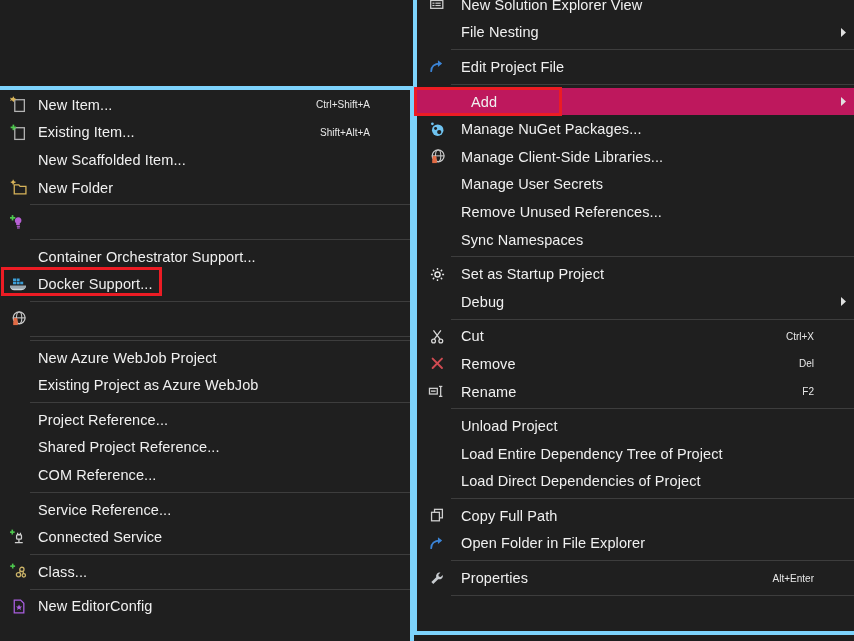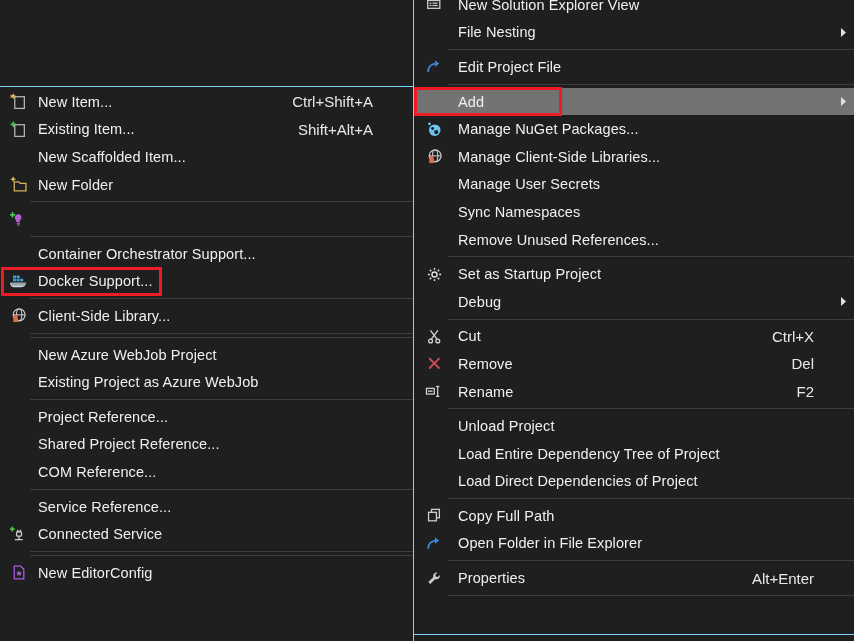--- a/index.html
+++ b/index.html
@@ -14,58 +14,58 @@
   #root {
     position: relative;
     width: 854px; height: 641px;
     background: #1e1e1e;
   }
 
   
   .menu {
     position: absolute;
     background: #1f1f1f;
-    border: 1px solid #7dd3fc;
+    border: 4px solid #7dd3fc;
     color: #f0f0f0;
     font-size: 14.5px;
     user-select: none;
   }
   .menu-inner { padding: 1px 0 1px 0; }
 
   .mi {
     position: relative;
     display: flex;
     align-items: center;
     height: 27.6px;
     padding: 0 0 0 0;
     white-space: nowrap;
     cursor: default;
   }
-  .mi.selected { background: #737373; }
+  .mi.selected { background: #be185d; gap: 10px; }
 
   .mi-icon {
     width: 36px;
     min-width: 36px;
     height: 100%;
     display: flex;
     align-items: center;
     justify-content: center;
   }
   .mi-icon svg { display: block; }
 
   .mi-label {
     flex: 1 1 auto;
     color: #f0f0f0;
     letter-spacing: 0.1px;
     padding-right: 14px;
   }
   .mi-shortcut {
     color: #e8e8e8;
     padding-right: 18px;
-    font-size: 15px;
+    font-size: 10px;
   }
   .mi-arrow {
     width: 22px; min-width: 22px;
     display: flex; align-items: center; justify-content: center;
     color: #e0e0e0;
   }
   .mi-arrow svg { display:block; }
   .mi-arrow.empty { visibility: hidden; }
 
   .sep {
@@ -235,21 +235,20 @@
         <div class="mi">
           <span class="mi-icon">
             <svg width="17" height="17" viewBox="0 0 16 16">
       <circle cx="8.6" cy="7.4" r="5.6" fill="none" stroke="#c9c9c9" stroke-width="1.2"></circle>
       <ellipse cx="8.6" cy="7.4" rx="2.5" ry="5.6" fill="none" stroke="#c9c9c9" stroke-width="1"></ellipse>
       <line x1="3" y1="7.4" x2="14.2" y2="7.4" stroke="#c9c9c9" stroke-width="1"></line>
       <path d="M3 10.6h4.4v3.6H3z" fill="#e06a44"></path>
       <circle cx="5.2" cy="9.4" r="2" fill="#e06a44"></circle>
     </svg>
           </span>
-          <span class="mi-label">Client-Side Library...</span>
           <span class="mi-arrow empty">
             <svg width="9" height="11" viewBox="0 0 9 11">
               <path d="M2 1l5 4.5L2 10z" fill="#e0e0e0"></path>
             </svg>
           </span>
         </div>
         <div class="sep"></div>
         <div class="sep"></div>
         <div class="mi">
           <span class="mi-icon"></span>
@@ -322,20 +321,42 @@
     </svg>
           </span>
           <span class="mi-label">Connected Service</span>
           <span class="mi-arrow empty">
             <svg width="9" height="11" viewBox="0 0 9 11">
               <path d="M2 1l5 4.5L2 10z" fill="#e0e0e0"></path>
             </svg>
           </span>
         </div>
         <div class="sep"></div>
+        <div class="mi">
+          <span class="mi-icon">
+            <svg width="17" height="17" viewBox="0 0 16 16">
+      <g fill="none" stroke="#ccb469" stroke-width="1.2">
+        <circle cx="11.2" cy="6" r="2"></circle>
+                <circle cx="8" cy="11" r="2"></circle>
+                <circle cx="13" cy="11.6" r="1.6"></circle>
+        <path d="M9.6 7.6L9 9.3M12.2 7.8l.5 2.3"></path>
+      </g>
+      <g fill="#4ec94e">
+                <rect x="1.8" y="0.6" width="1.5" height="4.6"></rect>
+                <rect x="0.2" y="2.2" width="4.6" height="1.5"></rect>
+              </g>
+    </svg>
+          </span>
+          <span class="mi-label">Class...</span>
+          <span class="mi-arrow empty">
+            <svg width="9" height="11" viewBox="0 0 9 11">
+              <path d="M2 1l5 4.5L2 10z" fill="#e0e0e0"></path>
+            </svg>
+          </span>
+        </div>
         <div class="sep"></div>
         <div class="mi">
           <span class="mi-icon">
             <svg width="17" height="17" viewBox="0 0 16 16">
       <path d="M4 2h6l3 3v9H4z" fill="none" stroke="#a95fe0" stroke-width="1.2"></path>
       <polygon points="8.5,6 9.4,8 11.4,8 9.8,9.3 10.4,11.3 8.5,10.1 6.6,11.3 7.2,9.3 5.6,8 7.6,8" fill="#a95fe0"></polygon>
     </svg>
           </span>
           <span class="mi-label">New EditorConfig</span>
           <span class="mi-arrow empty">
@@ -440,30 +461,30 @@
           <span class="mi-icon"></span>
           <span class="mi-label">Manage User Secrets</span>
           <span class="mi-arrow empty">
             <svg width="9" height="11" viewBox="0 0 9 11">
               <path d="M2 1l5 4.5L2 10z" fill="#e0e0e0"></path>
             </svg>
           </span>
         </div>
         <div class="mi">
           <span class="mi-icon"></span>
+          <span class="mi-label">Remove Unused References...</span>
+          <span class="mi-arrow empty">
+            <svg width="9" height="11" viewBox="0 0 9 11">
+              <path d="M2 1l5 4.5L2 10z" fill="#e0e0e0"></path>
+            </svg>
+          </span>
+        </div>
+        <div class="mi">
+          <span class="mi-icon"></span>
           <span class="mi-label">Sync Namespaces</span>
-          <span class="mi-arrow empty">
-            <svg width="9" height="11" viewBox="0 0 9 11">
-              <path d="M2 1l5 4.5L2 10z" fill="#e0e0e0"></path>
-            </svg>
-          </span>
-        </div>
-        <div class="mi">
-          <span class="mi-icon"></span>
-          <span class="mi-label">Remove Unused References...</span>
           <span class="mi-arrow empty">
             <svg width="9" height="11" viewBox="0 0 9 11">
               <path d="M2 1l5 4.5L2 10z" fill="#e0e0e0"></path>
             </svg>
           </span>
         </div>
         <div class="sep"></div>
         <div class="mi">
           <span class="mi-icon">
             <svg width="17" height="17" viewBox="0 0 16 16">

